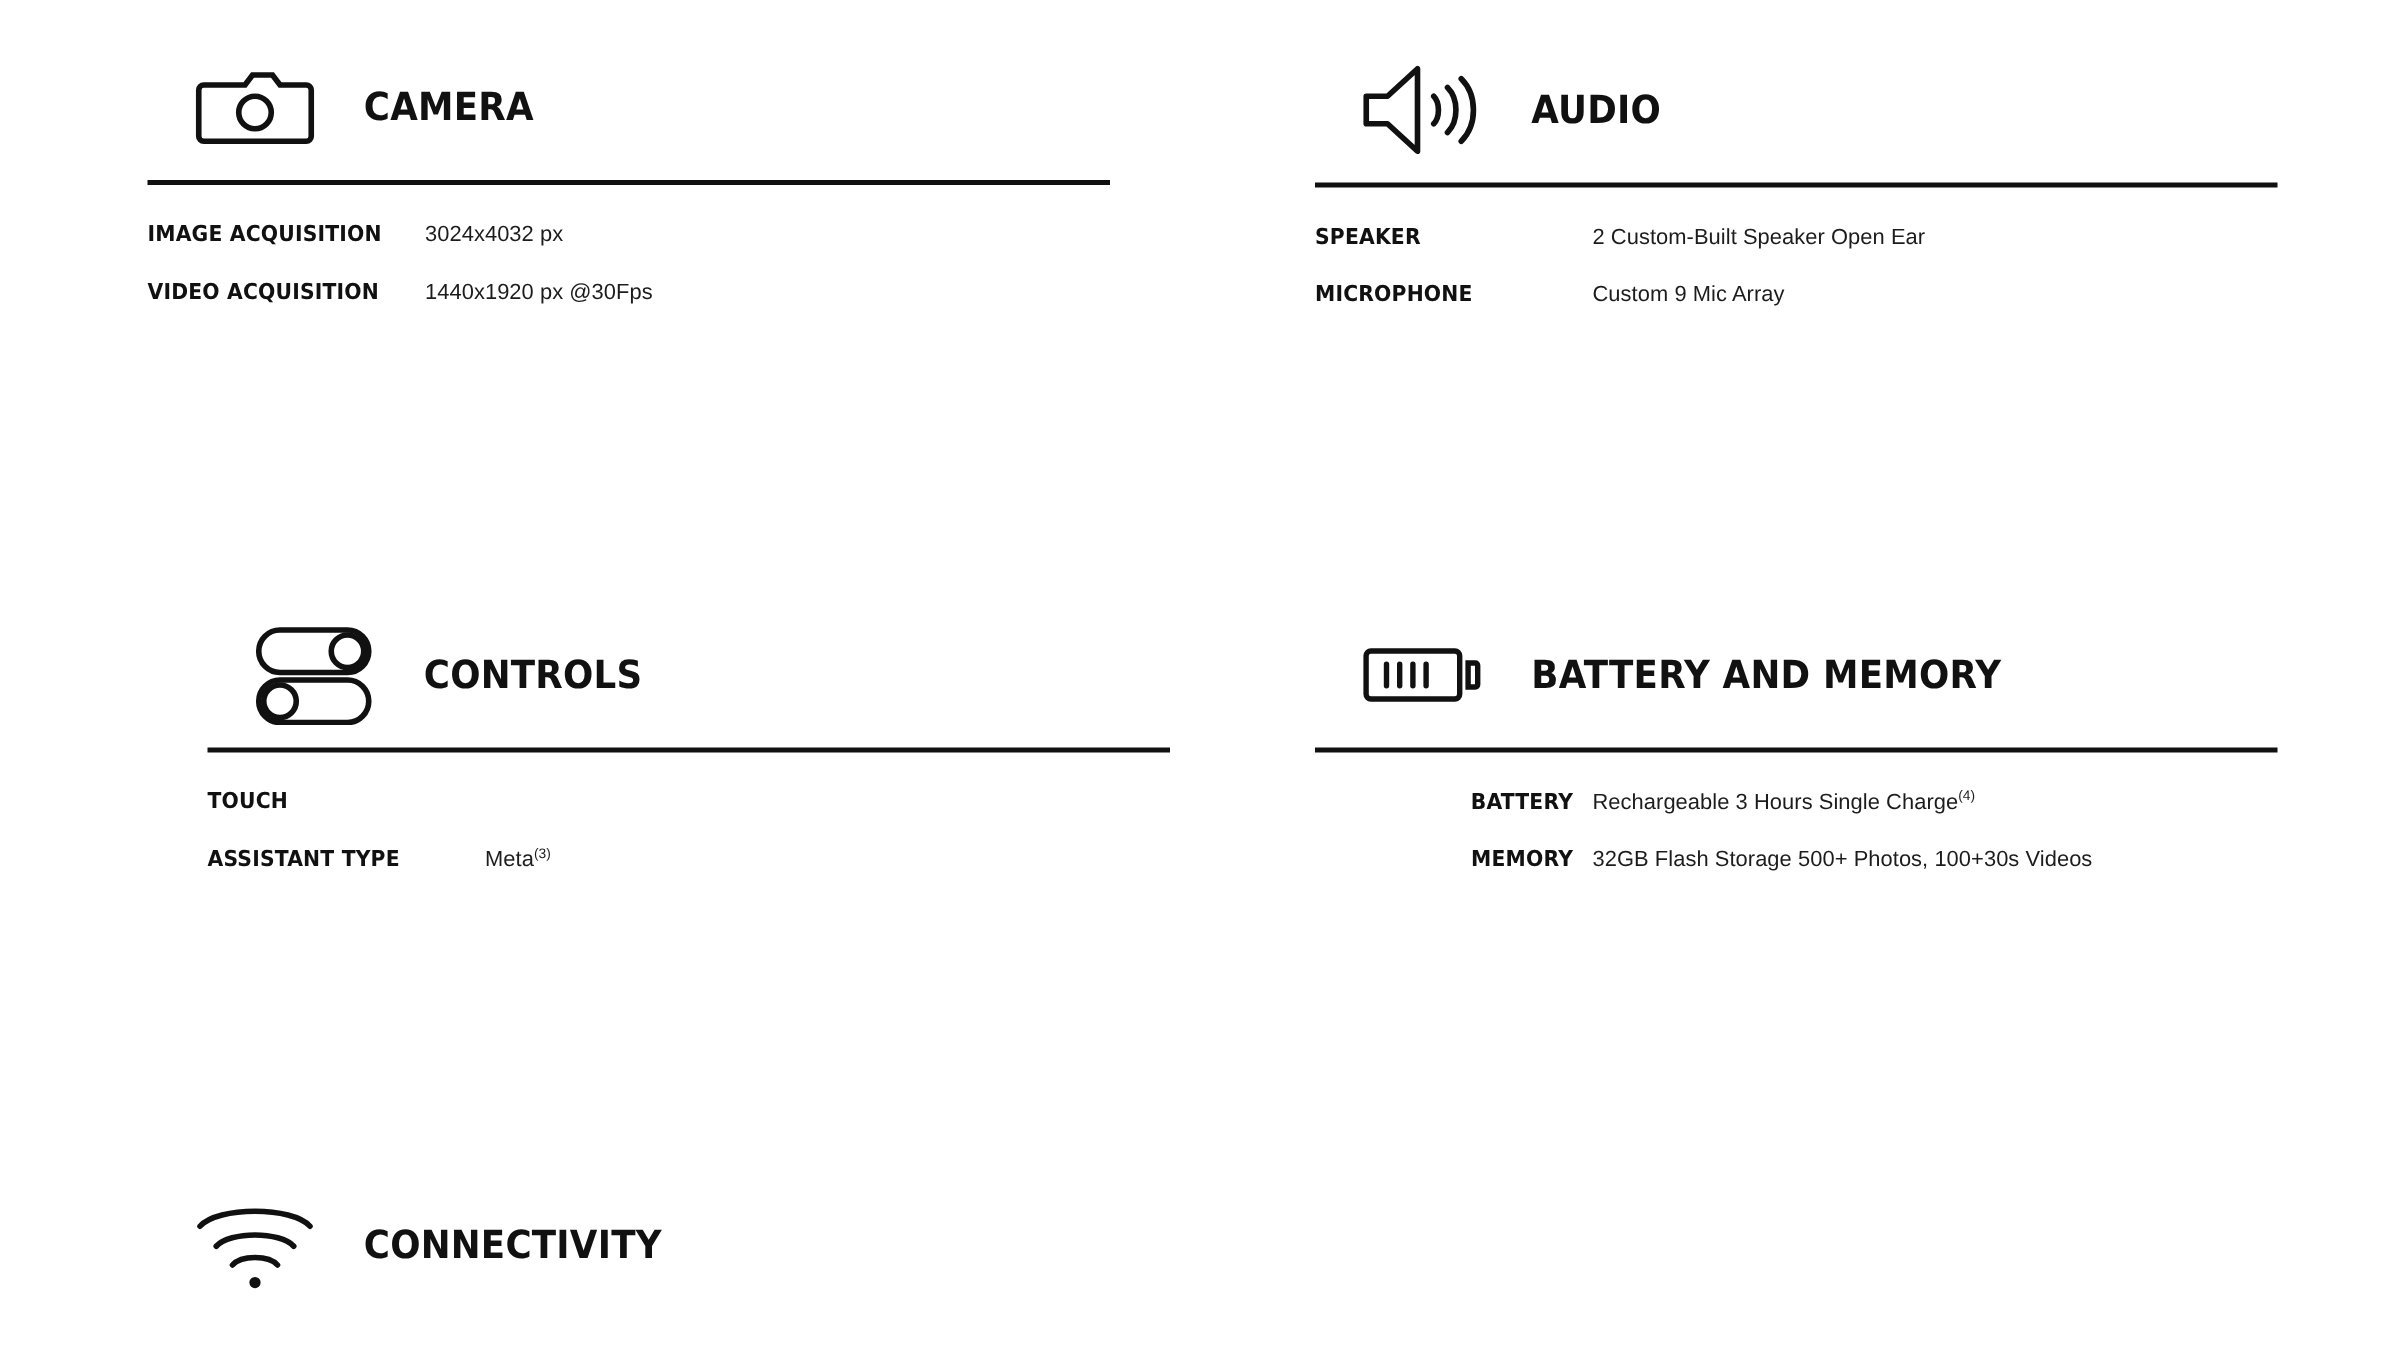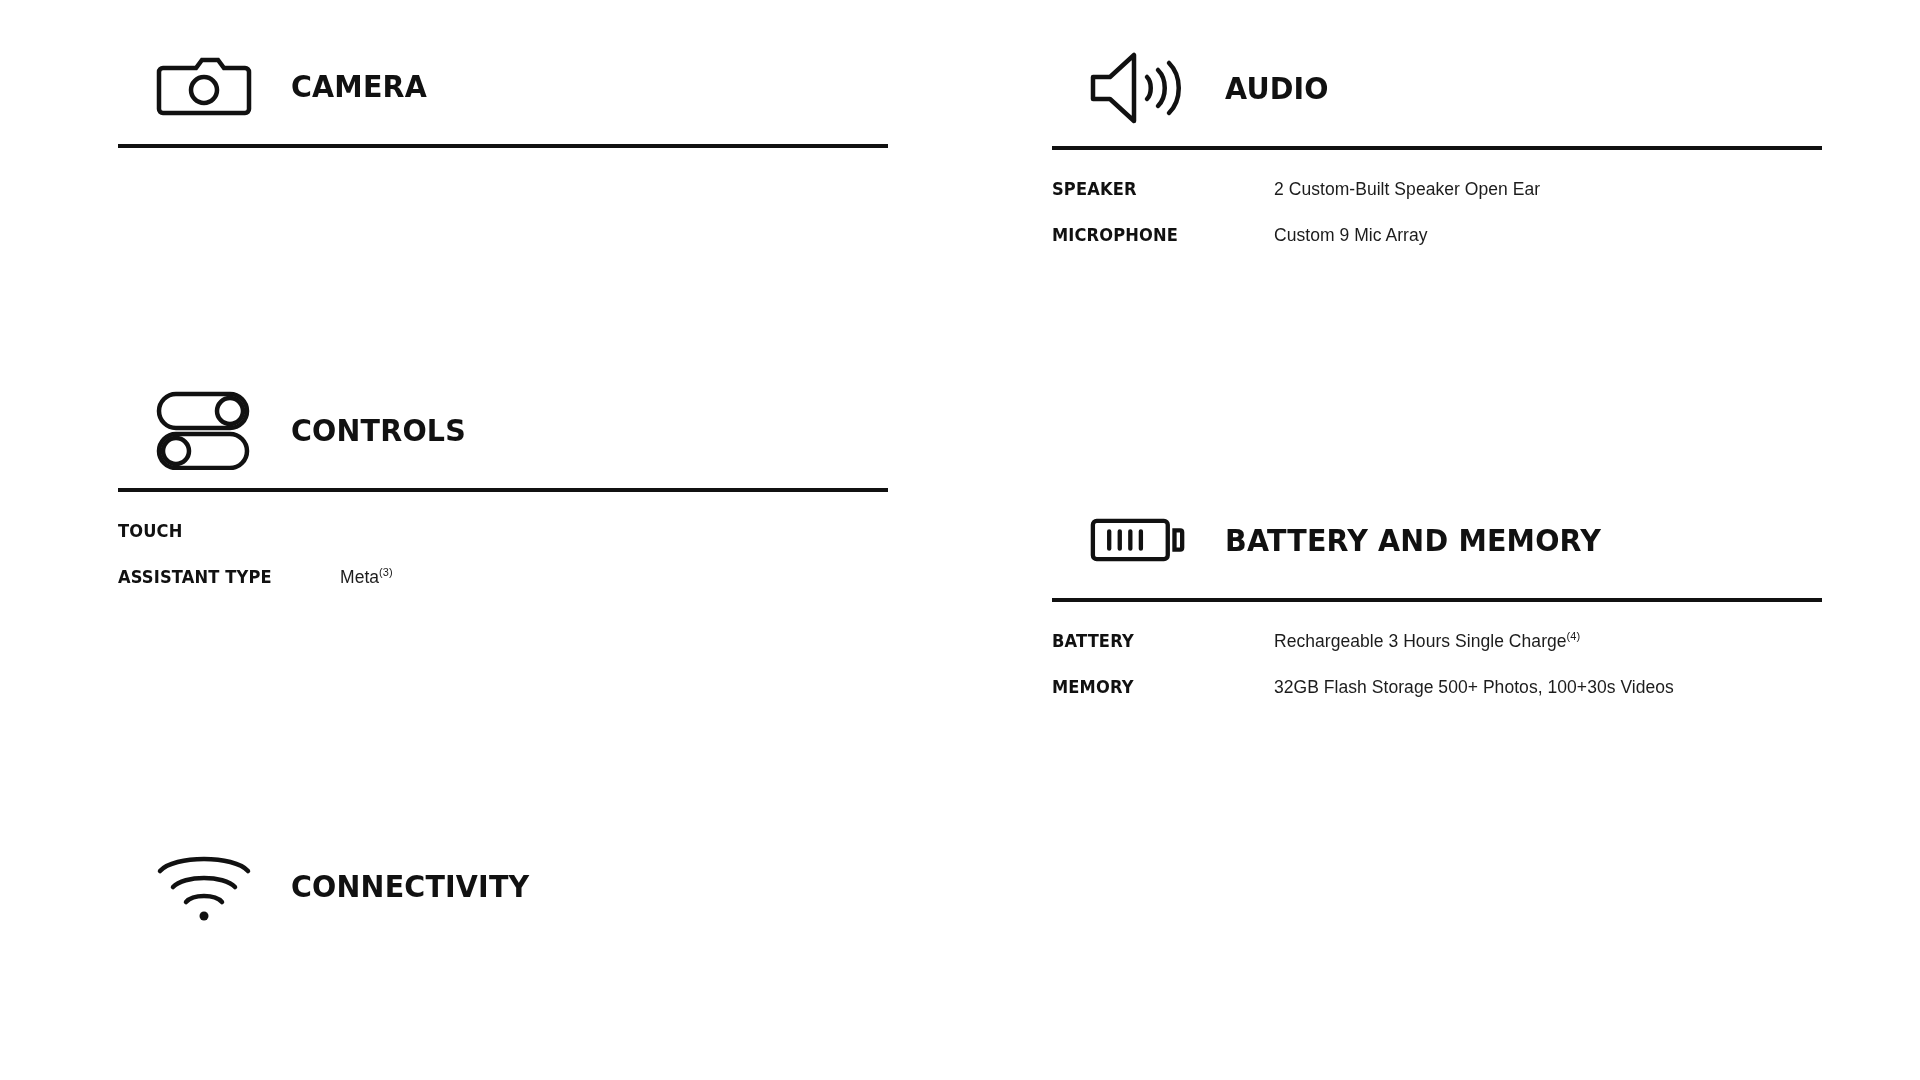--- a/index.html
+++ b/index.html
@@ -24,24 +24,24 @@
     width: 1920px;
     padding: 34px 100px 0 118px;
     gap: 164px;
   }
   .col {
     width: 770px;
     flex: 0 0 770px;
   }
   .section { width: 770px; }
   .section.camera { margin-top: 6px; }
-  .section.controls { margin-top: 236px; }
+  .section.controls { margin-top: 236px; margin-left: 48px; }
   .section.connectivity { margin-top: 238px; }
   .section.audio { margin-top: 8px; }
-  .section.battery { margin-top: 234px; }
+  .section.battery { margin-top: 234px; text-align: right; }
 
   .sec-head {
     display: flex;
     align-items: center;
     height: 92px;
     padding-left: 38px;
   }
   .sec-icon {
     width: 96px;
     flex: 0 0 96px;
@@ -111,20 +111,30 @@
         <div class="sec-head">
           <div class="sec-icon">
             <svg class="icon-svg" width="96" height="62" viewBox="0 0 96 62" fill="none" stroke="#111111" stroke-width="4.5">
               <path d="M27 13 H40 L46 5 H62 L68 13 H89 a4 4 0 0 1 4 4 V54 a4 4 0 0 1 -4 4 H7 a4 4 0 0 1 -4 -4 V17 a4 4 0 0 1 4 -4 H27 Z"></path>
               <circle cx="48" cy="35" r="13"></circle>
             </svg>
           </div>
           <div class="sec-title">CAMERA</div>
         </div>
         <div class="rule"></div>
+        <div class="rows">
+          <div class="row">
+            <div class="row-label">IMAGE ACQUISITION</div>
+            <div class="row-value">3024x4032 px</div>
+          </div>
+          <div class="row">
+            <div class="row-label">VIDEO ACQUISITION</div>
+            <div class="row-value">1440x1920 px @30Fps</div>
+          </div>
+        </div>
       </div>
 
       <div class="section controls">
         <div class="sec-head">
           <div class="sec-icon">
             <svg class="icon-svg" width="96" height="80" viewBox="0 0 96 80" fill="none" stroke="#111111" stroke-width="4.5">
               <rect x="3" y="4" width="88" height="34" rx="17"></rect>
               <circle cx="74" cy="21" r="13"></circle>
               <rect x="3" y="44" width="88" height="34" rx="17"></rect>
               <circle cx="20" cy="61" r="13"></circle>

